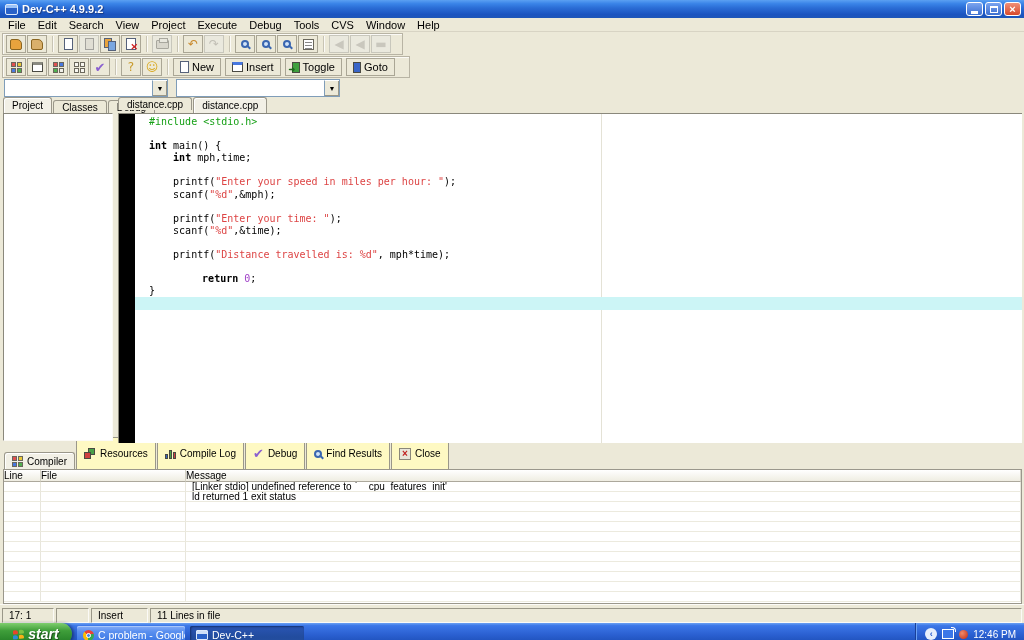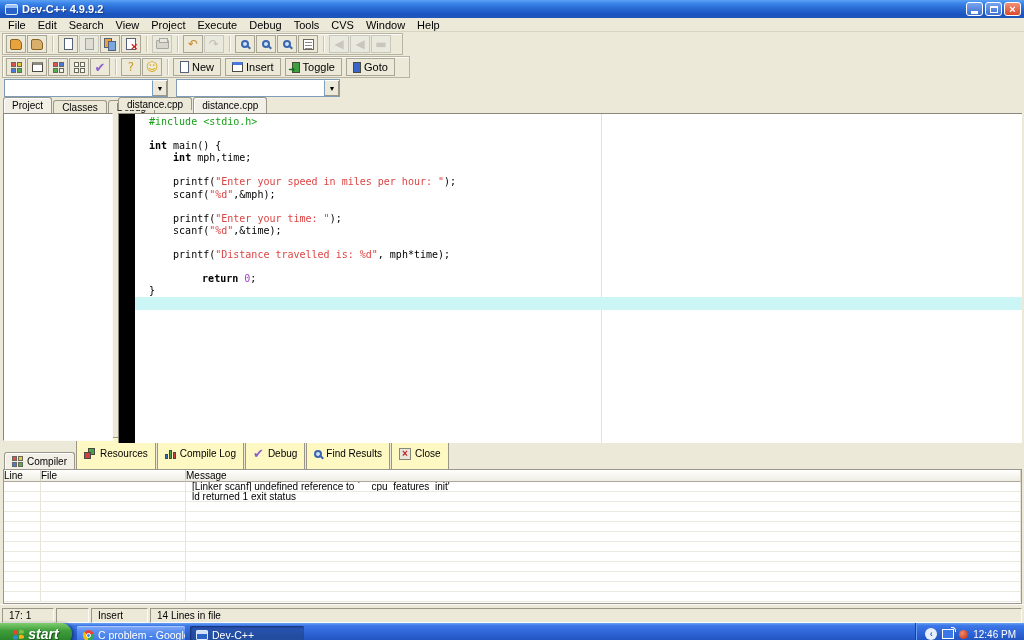--- a/index.html
+++ b/index.html
@@ -404,21 +404,21 @@
   <div class="tableframe">
     <div class="thead" id="thead">
         <span class="th c-line">Line</span>
         <span class="th c-file">File</span>
         <span class="th c-msg">Message</span>
       </div>
     <div id="tbody">
         <div class="trow">
           <span class="td c-line"></span>
           <span class="td c-file"></span>
-          <span class="td c-msg">[Linker scanf] undefined reference to `__cpu_features_init'</span>
+          <span class="td c-msg">[Linker stdio] undefined reference to `__cpu_features_init'</span>
         </div>
         <div class="trow">
           <span class="td c-line"></span>
           <span class="td c-file"></span>
           <span class="td c-msg">ld returned 1 exit status</span>
         </div>
         <div class="trow">
           <span class="td c-line"></span>
           <span class="td c-file"></span>
           <span class="td c-msg"></span>
@@ -470,21 +470,21 @@
         </div>
       </div>
   </div>
 
   <div class="gap2"></div>
 
   <div class="statusbar" id="statusbar">
       <span class="scell s0">17: 1</span>
       <span class="scell s1"></span>
       <span class="scell s2">Insert</span>
-      <span class="scell s3">14 Lines in file</span>
+      <span class="scell s3">11 Lines in file</span>
     </div>
 
   <div class="taskbar">
     <div class="startbtn">
       <span class="winflag">
         <i style="background:#e8452c"></i>
           <i style="background:#7dc242"></i>
           <i style="background:#2e8bd8"></i>
           <i style="background:#f8b117"></i>
       </span>

